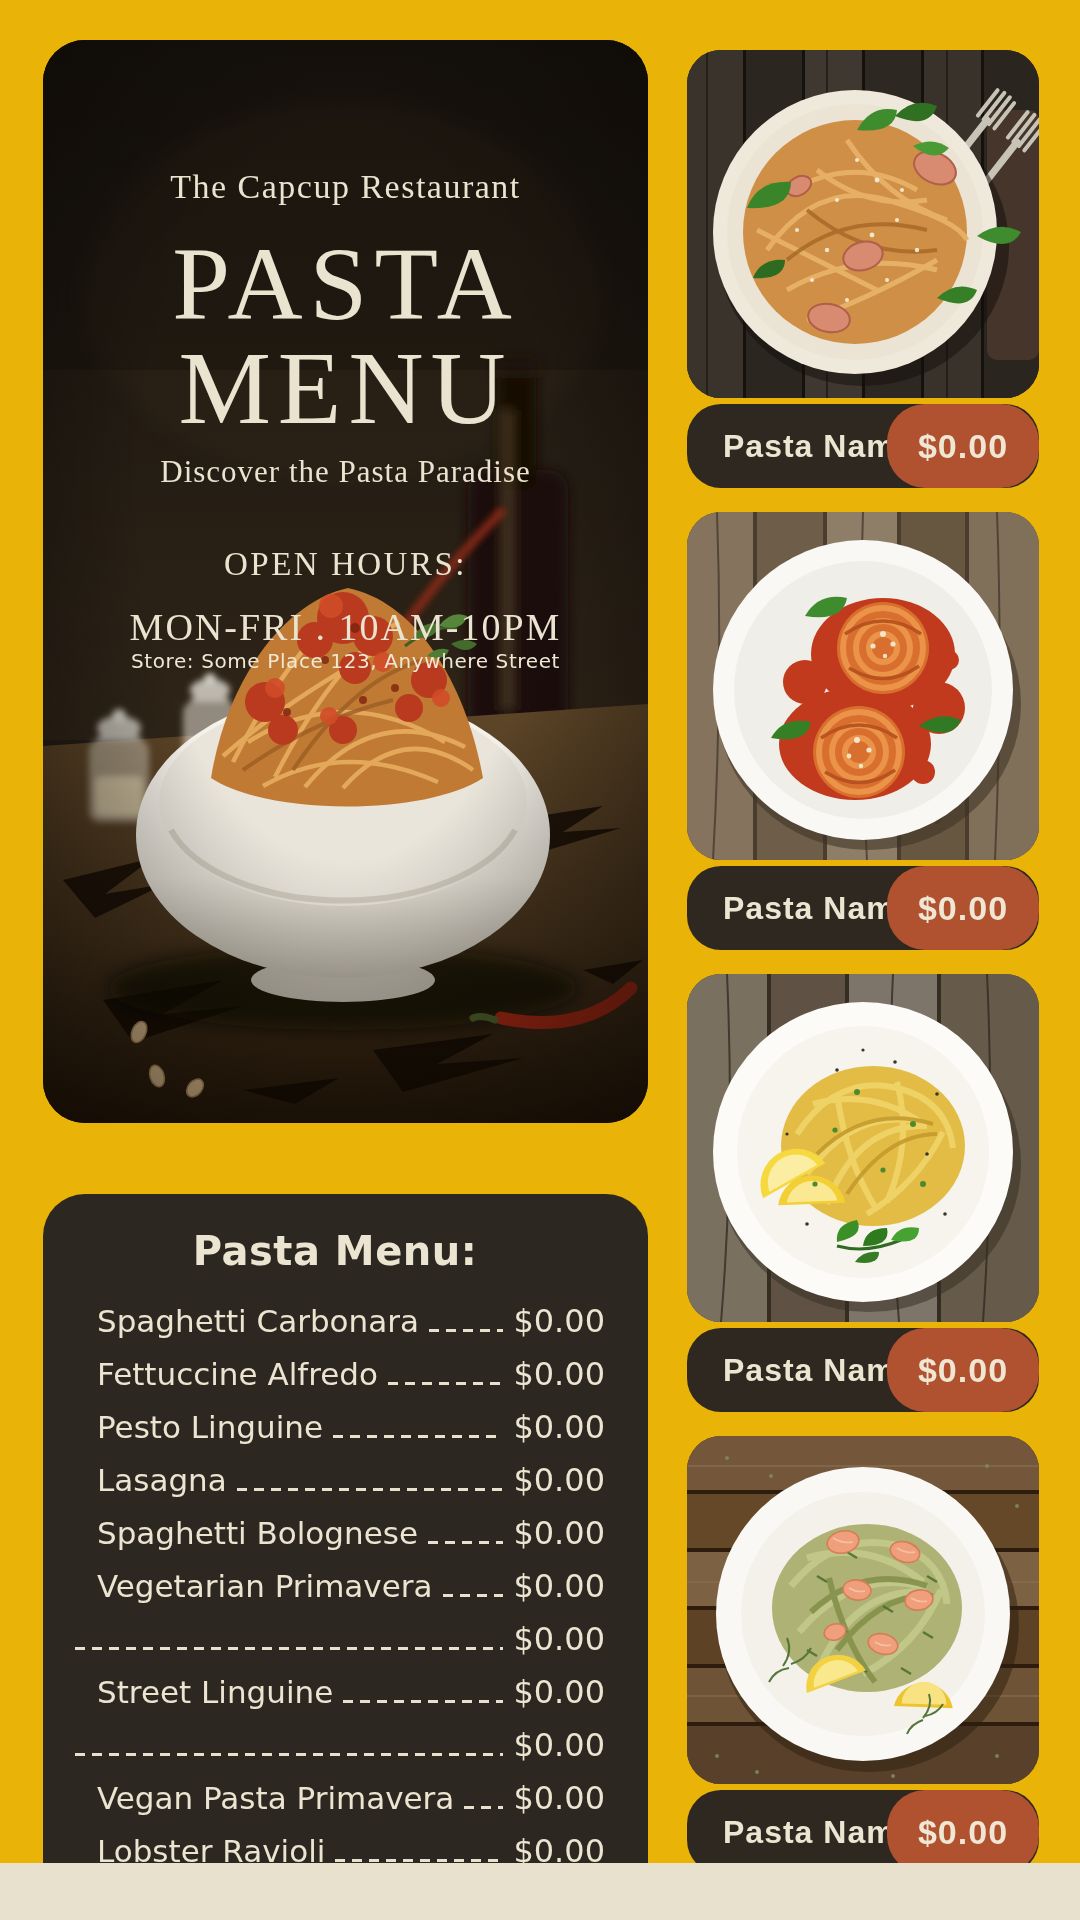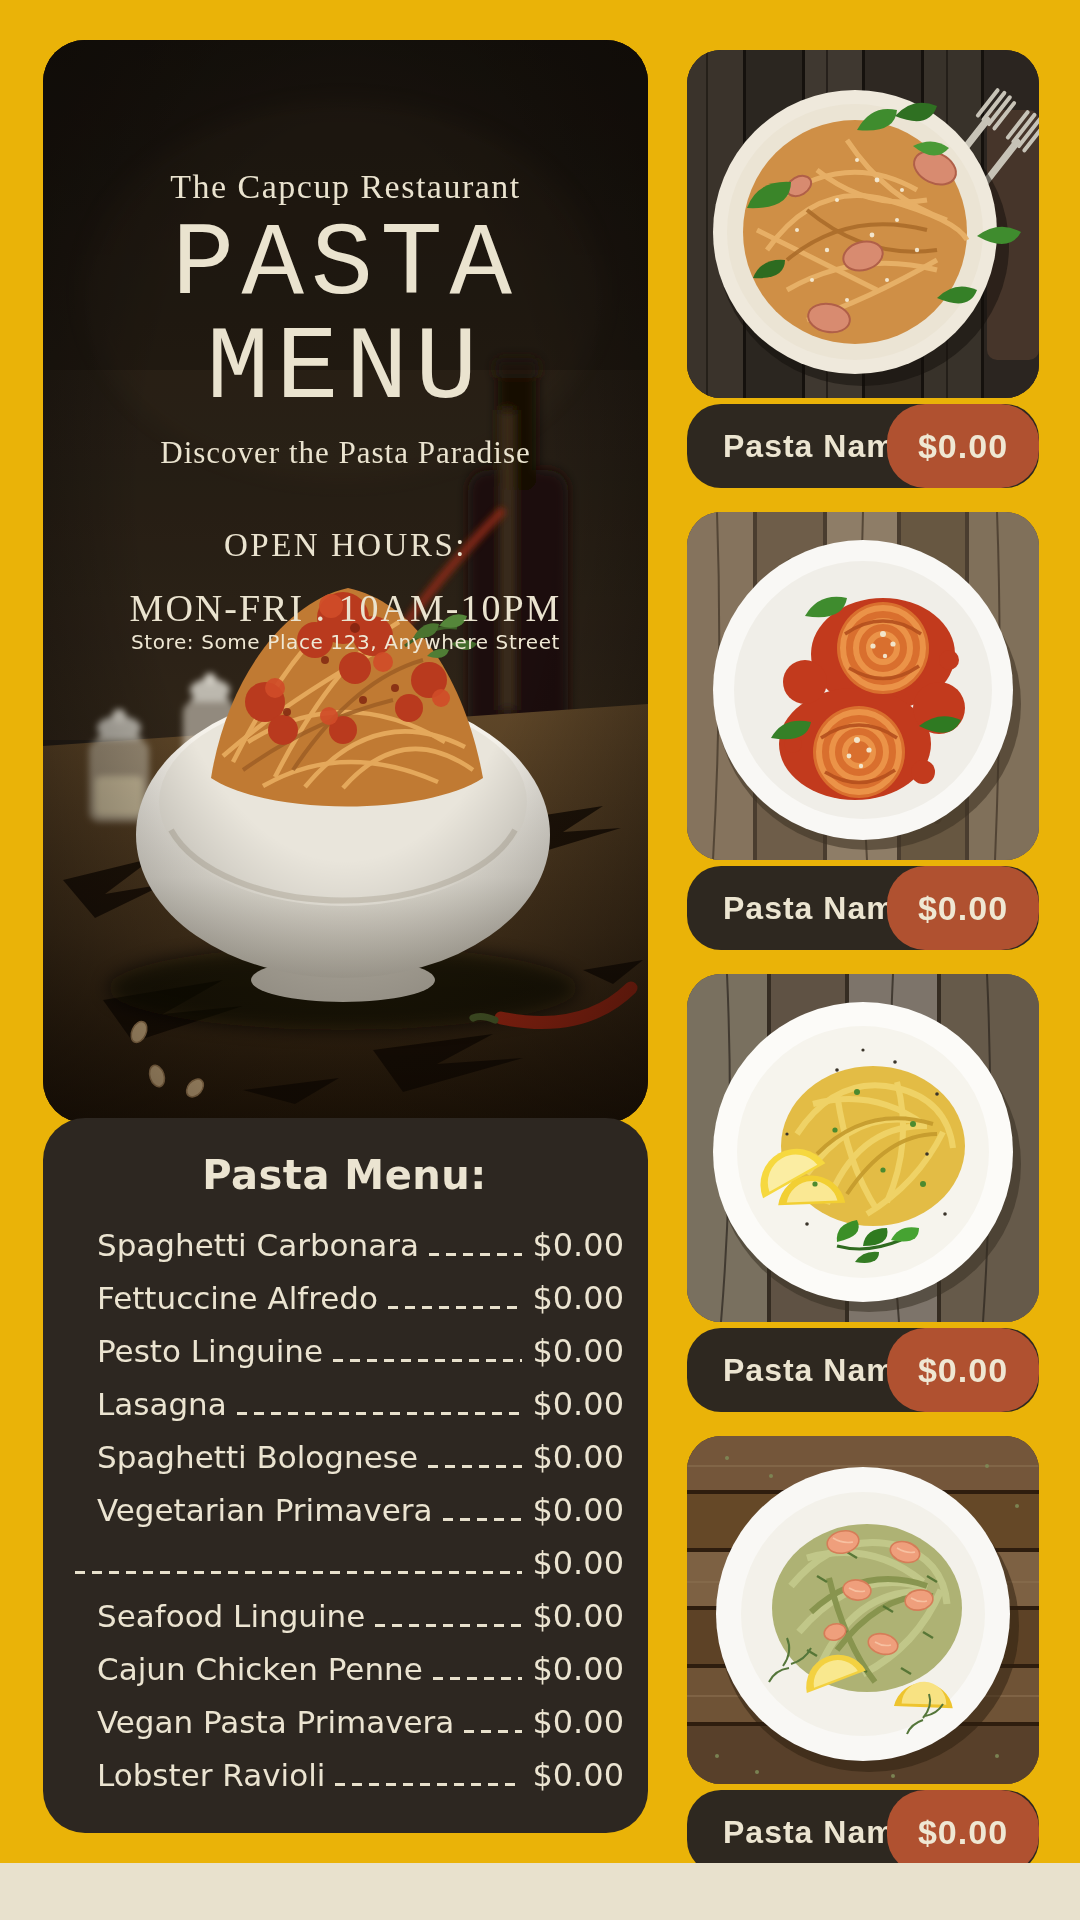--- a/index.html
+++ b/index.html
@@ -4,28 +4,28 @@
 <style>
   html,body{margin:0;padding:0;}
   body{width:1080px;height:1920px;background:#e8e1cd;font-family:"Liberation Sans",sans-serif;}
   .page{position:relative;width:1080px;height:1863px;background:#eab308;overflow:hidden;}
 
   
   .hero{position:absolute;left:43px;top:40px;width:605px;height:1083px;border-radius:42px;overflow:hidden;background:#241d16;}
   .hero svg{position:absolute;inset:0;display:block;}
   .hero-text{position:absolute;inset:0;display:flex;flex-direction:column;align-items:center;text-align:center;color:#eae3cf;}
   .restaurant{margin-top:128px;font-family:"Liberation Serif",serif;font-size:34px;letter-spacing:1.5px;}
-  .big-title{margin-top:7px;font-family:Liberation Mono, monospace;font-size:104px;line-height:1.0;letter-spacing:7px;font-weight:400;}
+  .big-title{margin-top:26px;font-family:Liberation Serif, serif;font-size:104px;line-height:1.0;letter-spacing:7px;font-weight:400;}
   .tagline{margin-top:14px;font-family:"Liberation Serif",serif;font-size:31px;letter-spacing:1px;}
   .hours-label{margin-top:56px;font-family:"Liberation Serif",serif;font-size:33px;letter-spacing:2.5px;}
   .hours-value{margin-top:22px;font-family:"Liberation Serif",serif;font-size:38px;letter-spacing:2px;}
   .store-line{font-family:"DejaVu Sans",sans-serif;font-size:20px;letter-spacing:.6px;color:#efe8d4;}
 
   
-  .menu-panel{position:absolute;left:43px;top:1118px;width:605px;height:715px;border-radius:42px;background:#2d2721;color:#ebe4d1;box-sizing:border-box;padding:30px 24px 0 22px;}
+  .menu-panel{position:absolute;left:43px;top:1194px;width:605px;height:715px;border-radius:42px;background:#2d2721;color:#ebe4d1;box-sizing:border-box;padding:30px 43px 0 22px;}
   .menu-title{font-family:"DejaVu Sans",sans-serif;font-weight:bold;font-size:40px;text-align:center;letter-spacing:.5px;margin:4px 0 20px 0;}
   .mrow{display:flex;align-items:center;height:53px;font-family:"DejaVu Sans",sans-serif;}
   .mname{font-size:31px;white-space:nowrap;margin-left:32px;}
   .leader{flex:1;height:3px;margin:0 10px;transform:translateY(10px);background:repeating-linear-gradient(90deg,#e7e0cc 0 10px,transparent 10px 17px);}
   .mprice{font-size:32px;white-space:nowrap;}
 
   
   .cards{position:absolute;left:687px;top:50px;width:352px;display:flex;flex-direction:column;gap:24px;}
   .card{width:352px;}
   .photo{width:352px;height:348px;border-radius:34px;overflow:hidden;background:#40382e;}
@@ -234,26 +234,25 @@
       <div class="mrow">
           <span class="mname">Vegetarian Primavera</span>
           <span class="leader"></span>
           <span class="mprice">$0.00</span>
         </div>
       <div class="mrow">
           <span class="leader"></span>
           <span class="mprice">$0.00</span>
         </div>
       <div class="mrow">
-          <span class="mname">Seafood Linguine</span>
-          <span class="leader"></span>
-          <span class="mprice">$0.00</span>
-        </div>
-      <div class="mrow">
-          <span class="mname">Cajun Chicken Penne</span>
+          <span class="mname">Street Linguine</span>
+          <span class="leader"></span>
+          <span class="mprice">$0.00</span>
+        </div>
+      <div class="mrow">
           <span class="leader"></span>
           <span class="mprice">$0.00</span>
         </div>
       <div class="mrow">
           <span class="mname">Vegan Pasta Primavera</span>
           <span class="leader"></span>
           <span class="mprice">$0.00</span>
         </div>
       <div class="mrow">
           <span class="mname">Lobster Ravioli</span>

